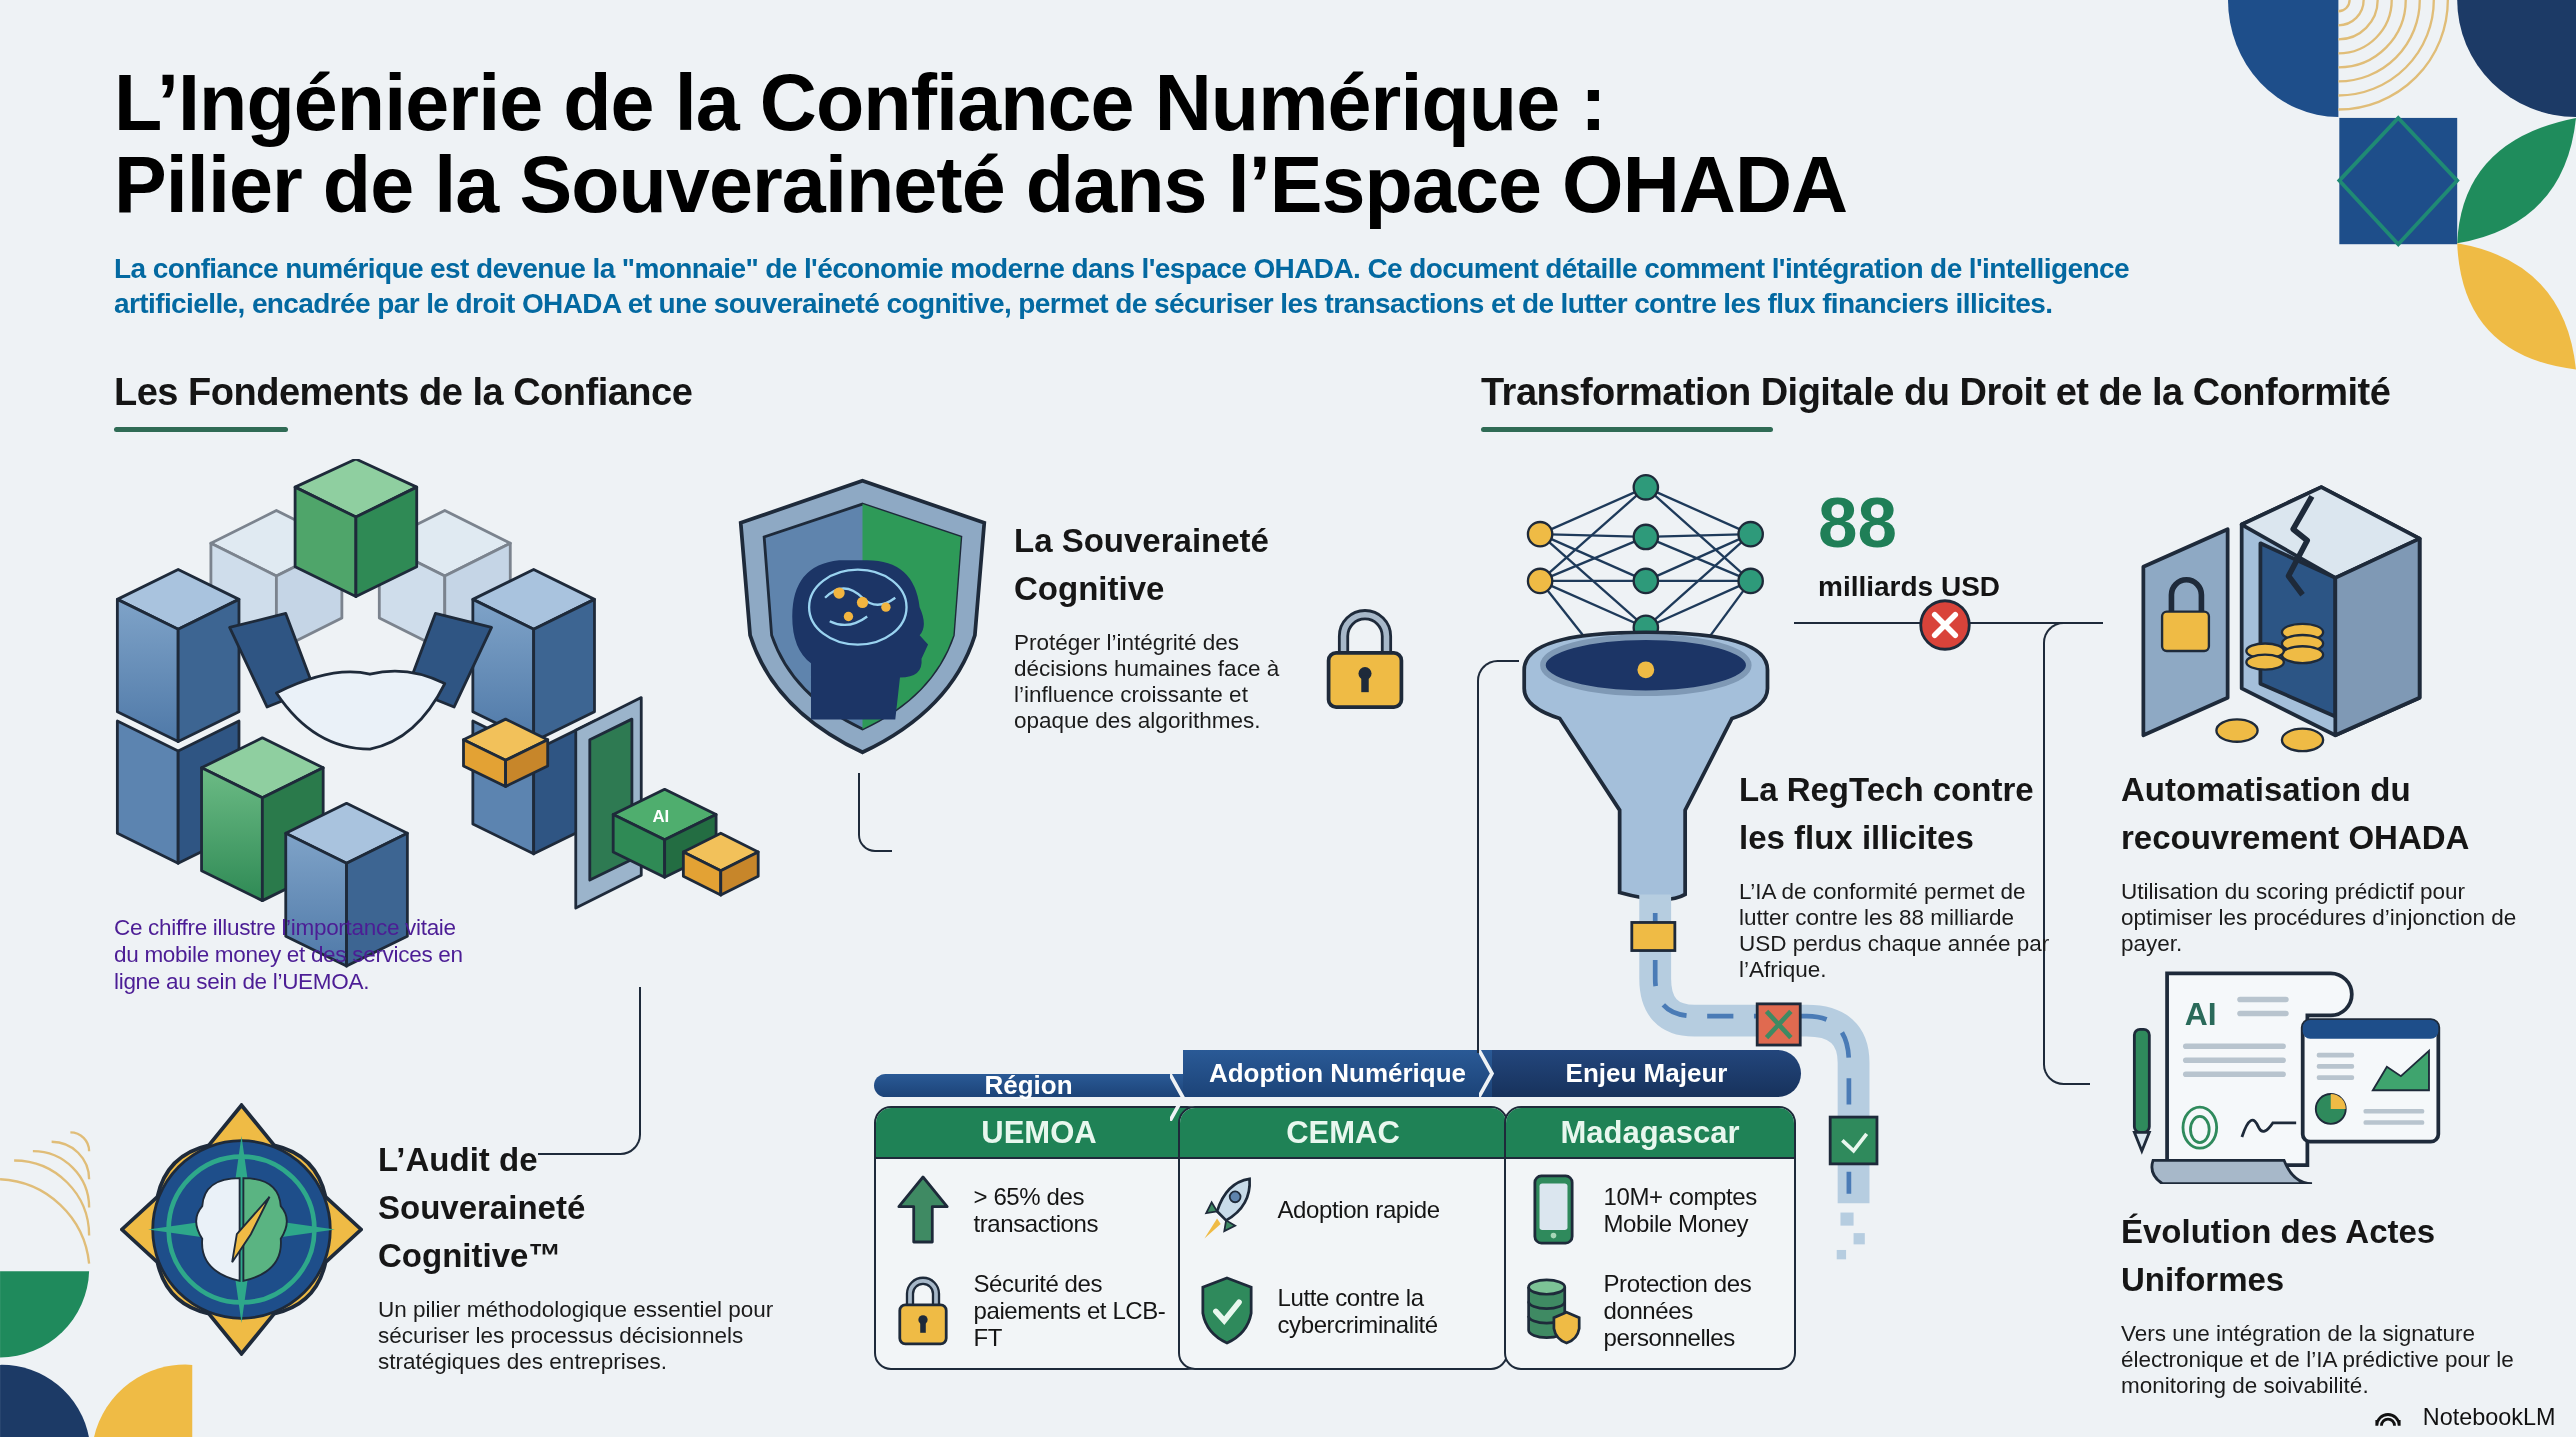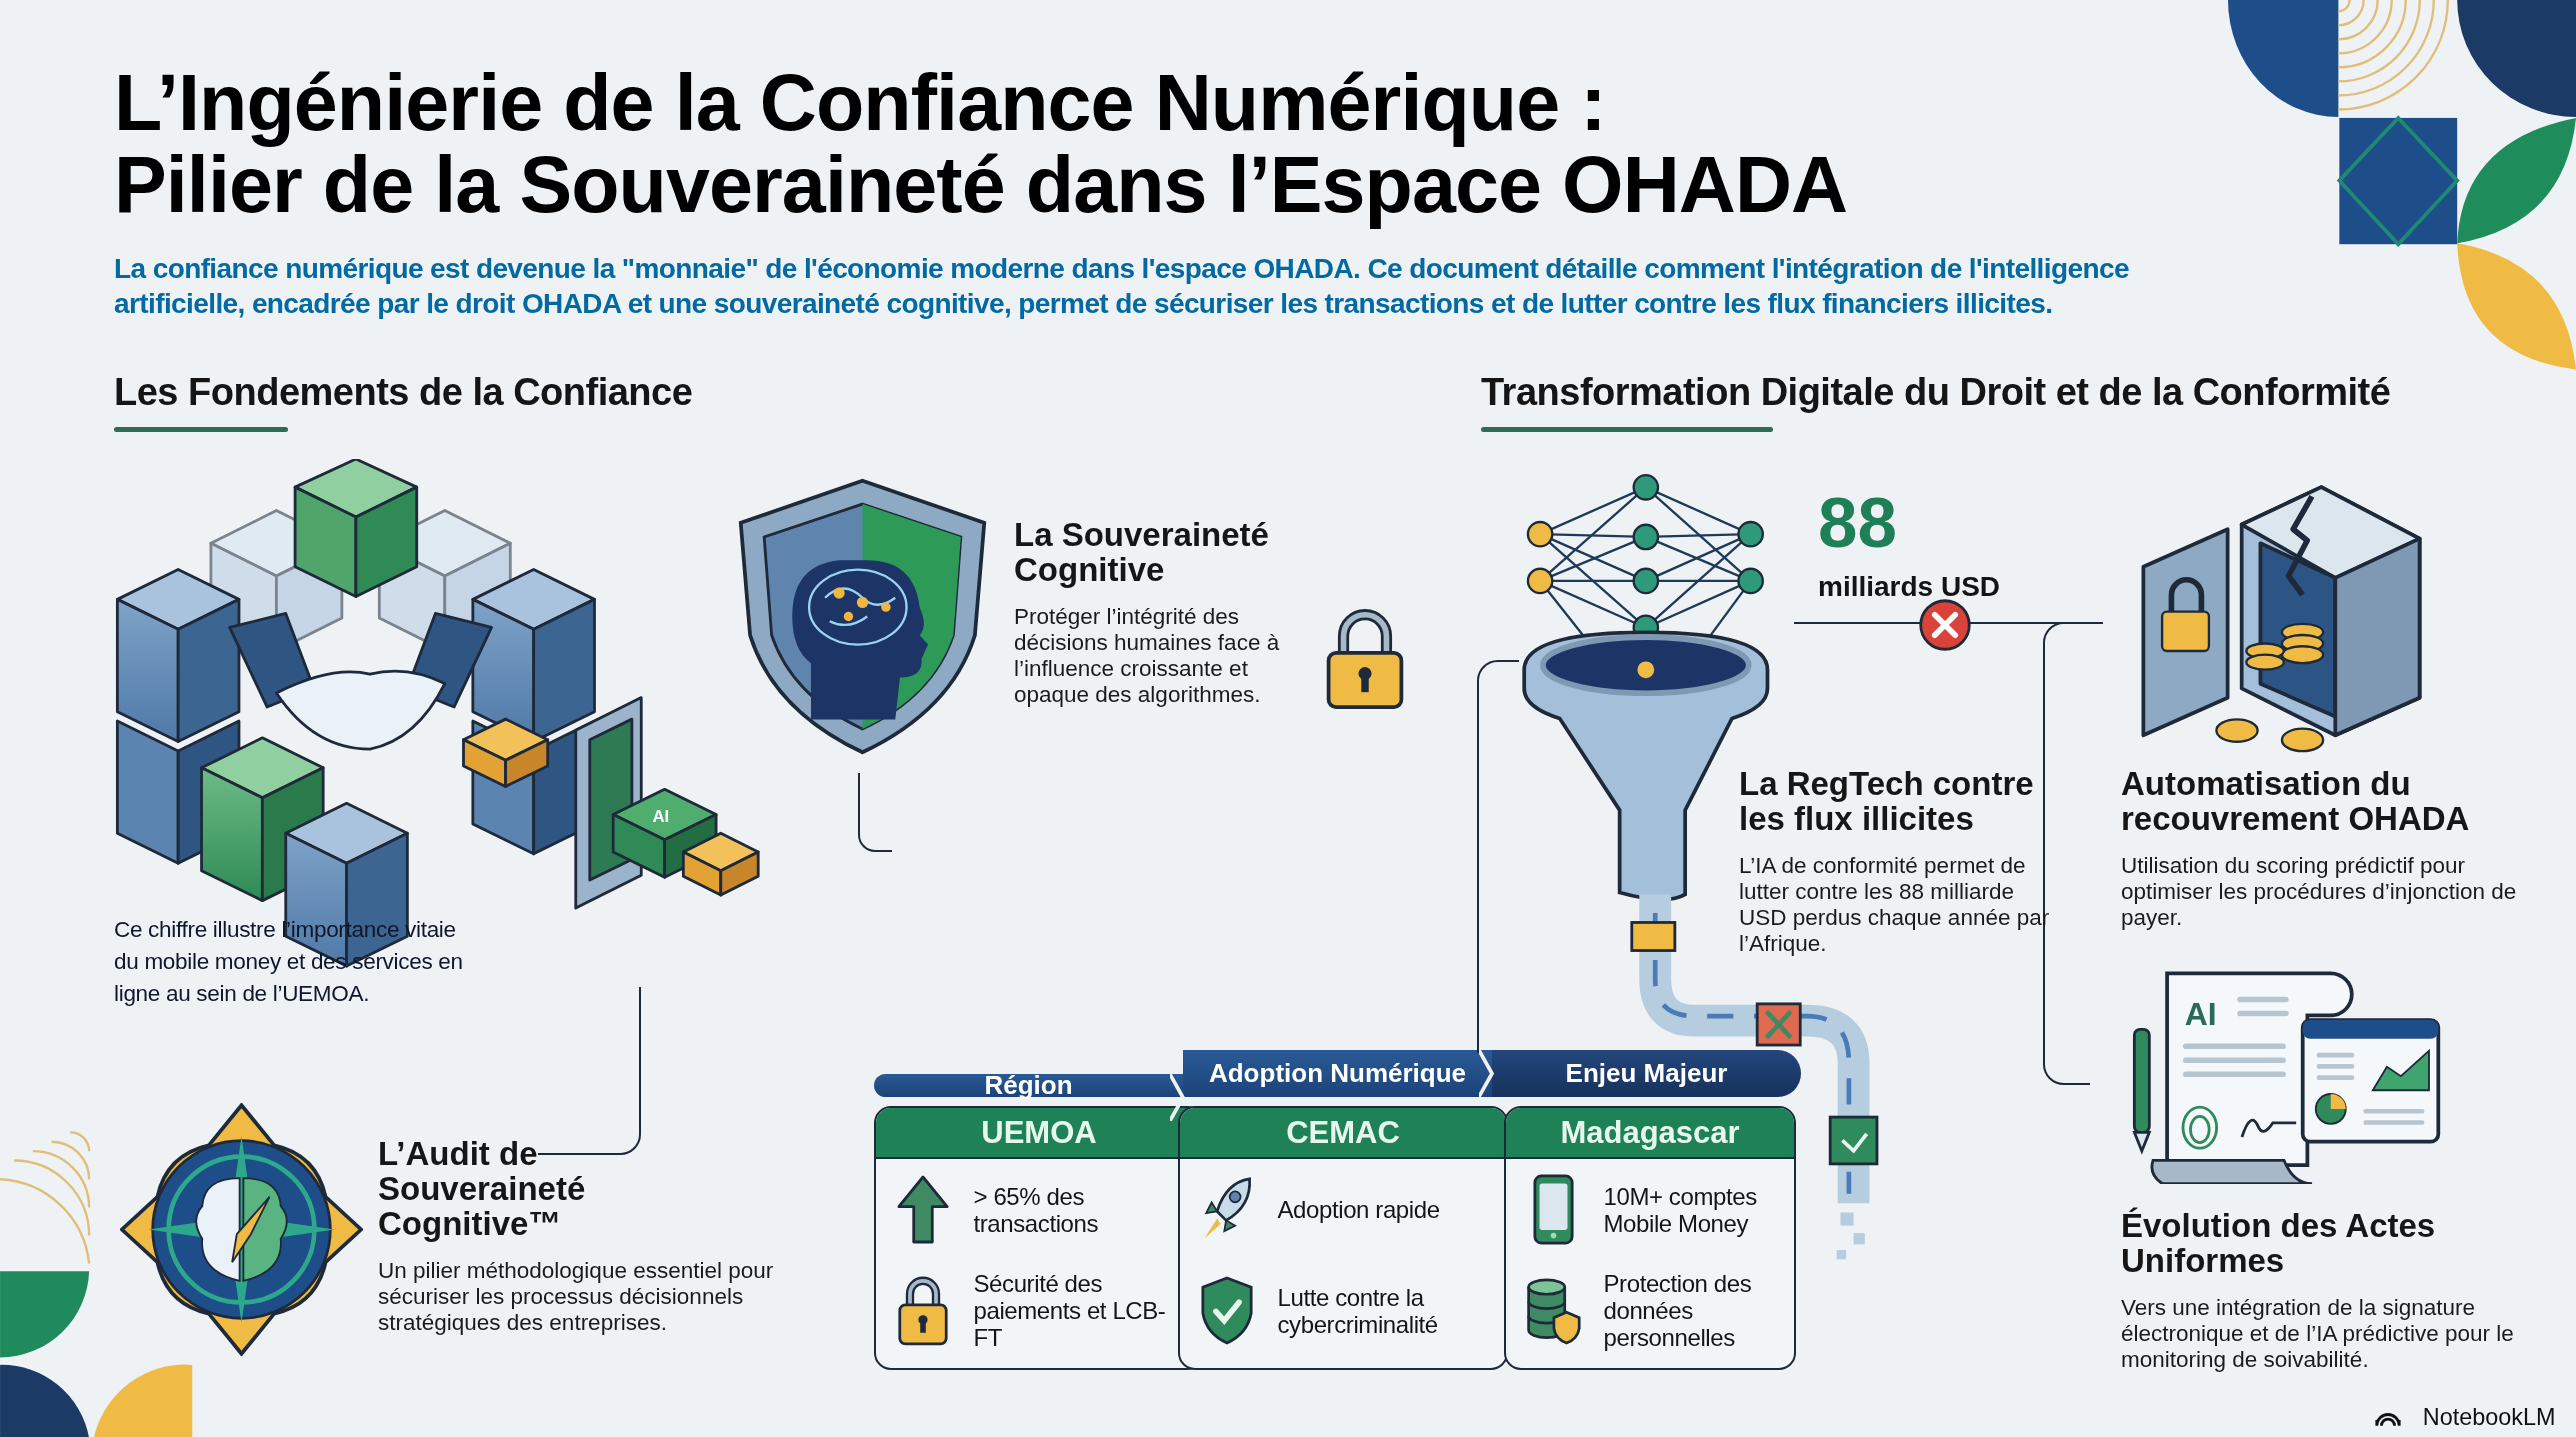--- a/index.html
+++ b/index.html
@@ -22,21 +22,21 @@
     font-size: 28px; font-weight: 700; line-height: 35px; letter-spacing: -0.6px; color: #0369a1;
   }
 
   
   .section-h {
     position: absolute; font-size: 38px; font-weight: 700; color: #151515; letter-spacing: -0.5px;
   }
   .section-rule { position: absolute; height: 4.7px; background: #2f6b55; border-radius: 2.8px; }
 
   
-  .blk-title { font-size: 33px; font-weight: 700; line-height: 35px; color: #161616; }
+  .blk-title { font-size: 33px; font-weight: 700; line-height: 48px; color: #161616; }
   .blk-body  { font-size: 22.5px; line-height: 26px; color: #1b1b1b; margin-top: 17px; }
 
   
   .line { position: absolute; border-color: #1e2a3a; border-style: solid; border-width: 0; }
 
   
   .tbl-header {
     position: absolute; left: 874px; top: 1050px; width: 927px; height: 47px;
     display: flex;
   }
@@ -178,21 +178,21 @@
     <path d="M540,380 l55,-27 l55,27 l-55,27 z" fill="#4fae6e"></path>
     <path d="M540,380 v40 l55,27 v-40 z" fill="#2f8a55"></path>
     <path d="M650,380 v40 l-55,27 v-40 z" fill="#236d42"></path>
     <text x="582" y="388" font-size="18" font-weight="700" fill="#fff" stroke="none" font-family="Liberation Sans, sans-serif">AI</text>
     <path d="M615,420 l40,-20 l40,20 l-40,20 z" fill="#f2c15a"></path>
     <path d="M615,420 v26 l40,20 v-26 z" fill="#e3a234"></path>
     <path d="M695,420 v26 l-40,20 v-26 z" fill="#c7862a"></path>
   </g>
 </svg>
 
-<div class="abs" style="left:114px;top:914px;width:356px;font-size:22.5px;line-height:32px;color:#0f172a;letter-spacing:-0.3px">Ce chiffre illustre l’importance vitaie du mobile money et des services en ligne au sein de l’UEMOA.</div>
+<div class="abs" style="left:114px;top:914px;width:356px;font-size:22.5px;line-height:27px;color:#4c1d95;letter-spacing:-0.3px">Ce chiffre illustre l’importance vitaie du mobile money et des services en ligne au sein de l’UEMOA.</div>
 
 <svg class="abs" style="left:736px;top:476px" width="253" height="281" viewBox="0 0 270 300">
   <path d="M135,5 L265,50 L255,170 Q230,250 135,295 Q40,250 15,170 L5,50 Z" fill="#8ea9c4" stroke="#1e2a3a" stroke-width="4"></path>
   <path d="M135,30 L240,65 L232,170 Q210,235 135,270 Q60,235 38,170 L30,65 Z" fill="#5f84ad" stroke="#1e2a3a" stroke-width="3"></path>
   <path d="M135,30 L240,65 L232,170 Q210,235 135,270 Z" fill="#2e9a58"></path>
   <path d="M110,90 Q60,95 60,150 Q60,185 80,200 L80,260 L170,260 L175,215 Q200,215 198,195 L205,180 L196,170 Q205,160 196,140 Q190,90 140,90 Z" fill="#1c3566"></path>
   <g fill="none" stroke="#9ad3f0" stroke-width="2.5">
       <ellipse cx="130" cy="140" rx="52" ry="40"></ellipse>
       <path d="M95,130 q20,-20 40,0 q15,15 35,0"></path>
       <path d="M100,155 q20,10 40,-5"></path>

